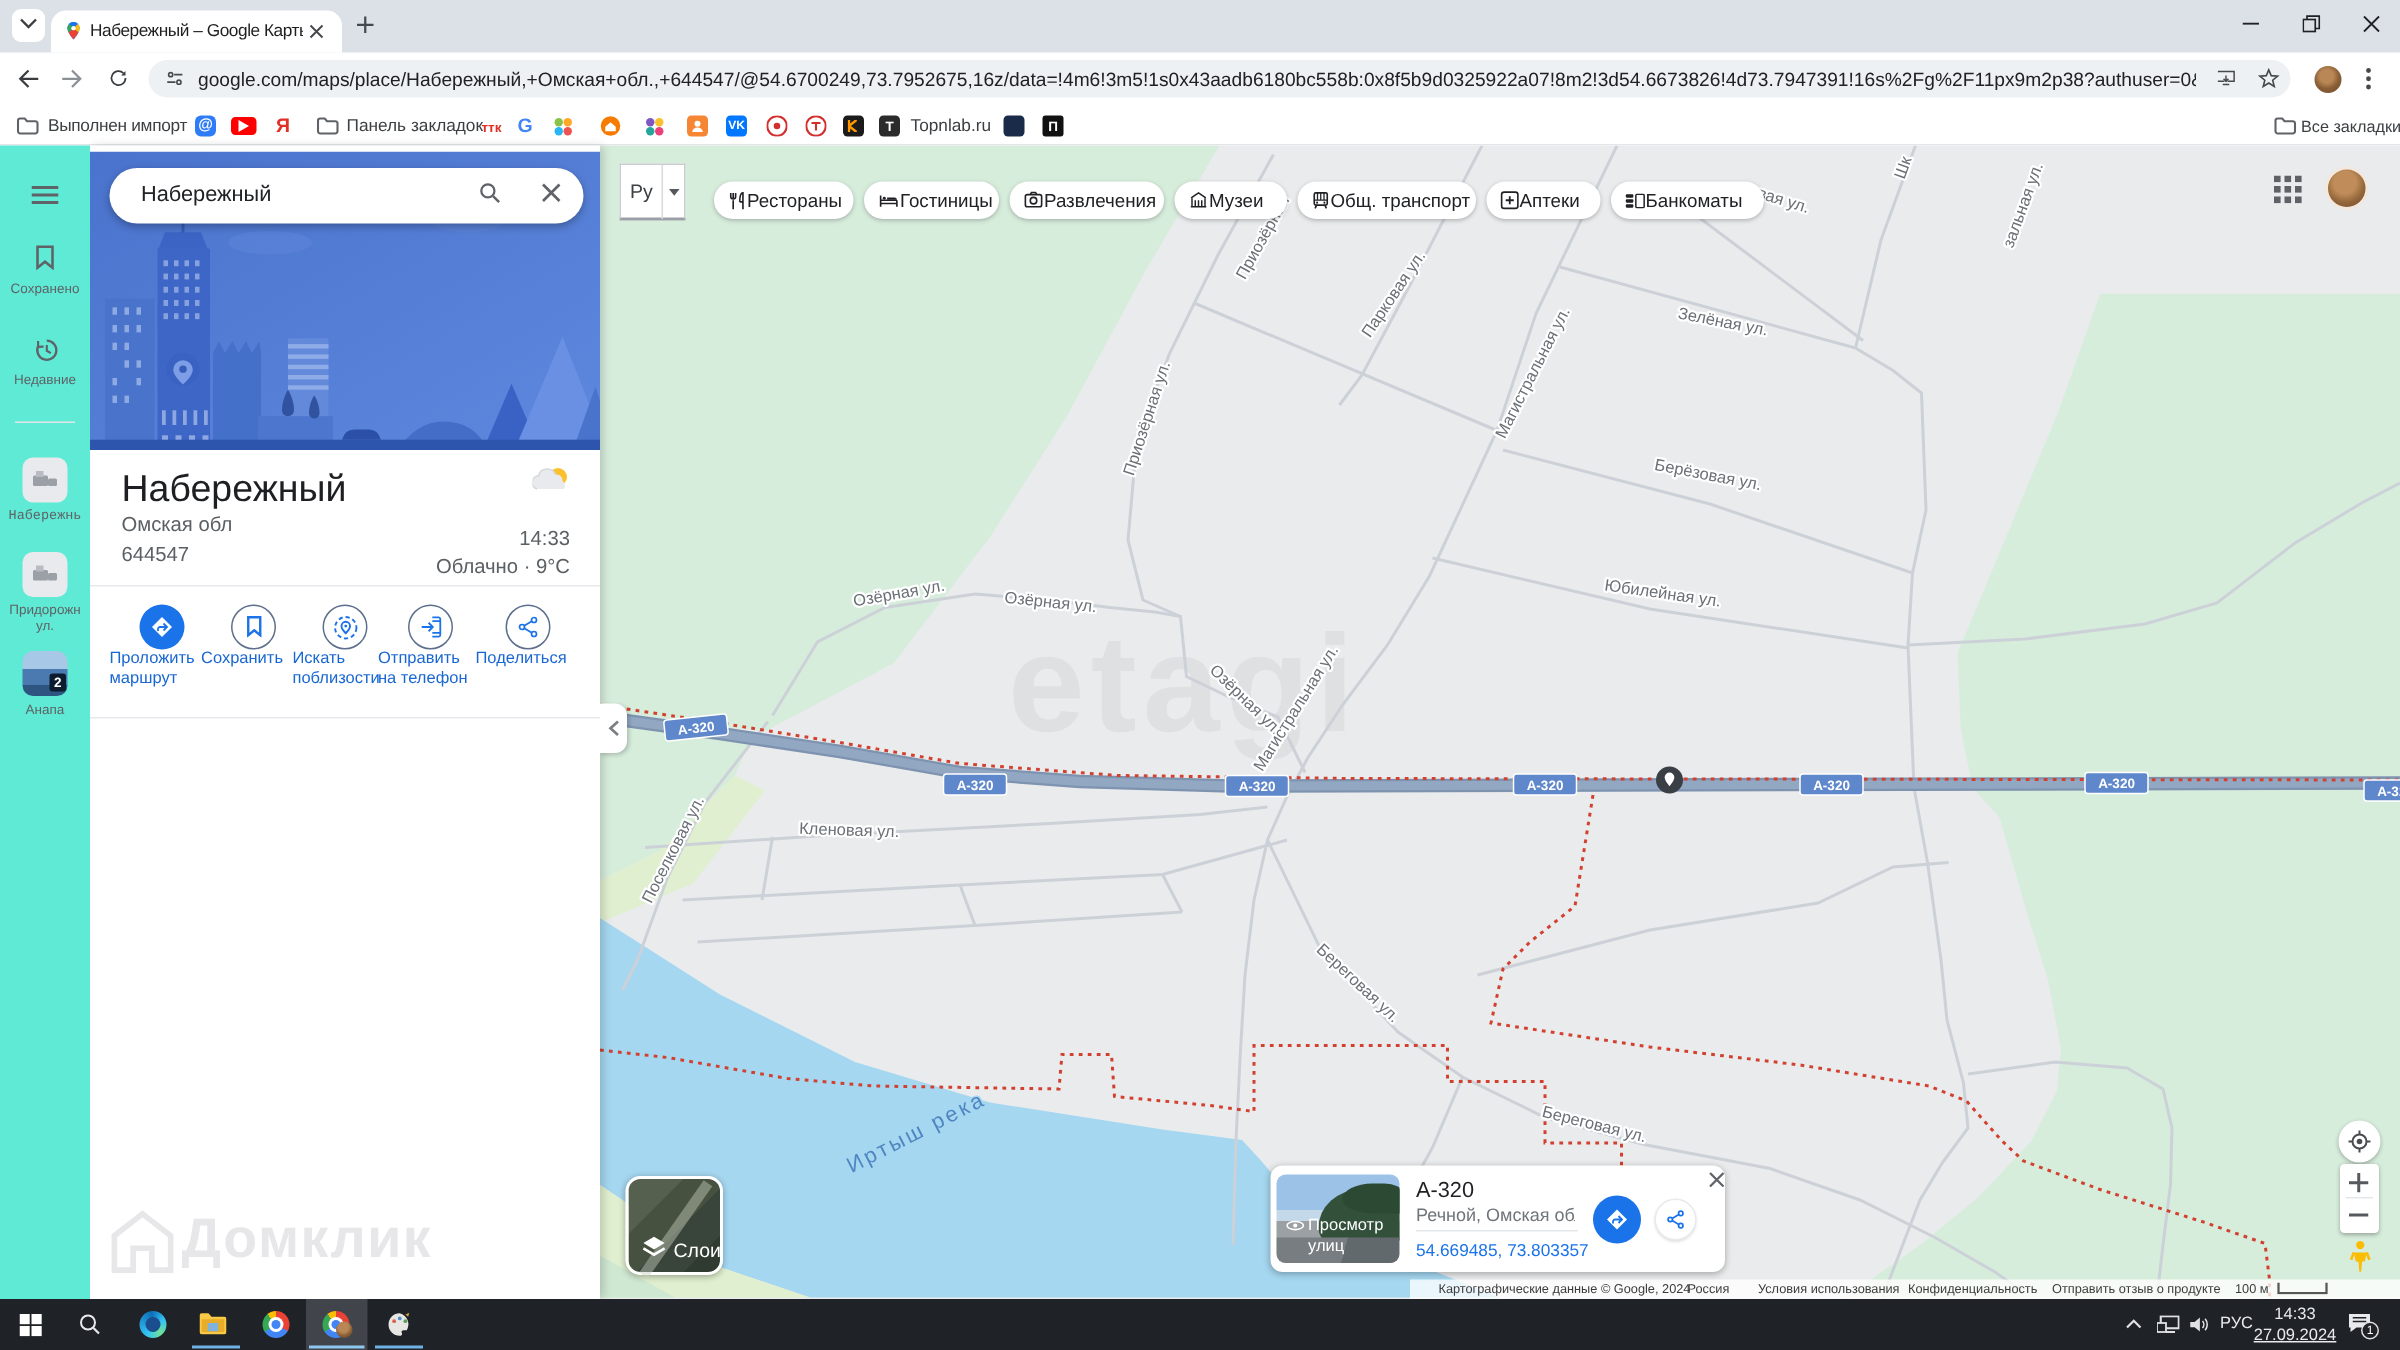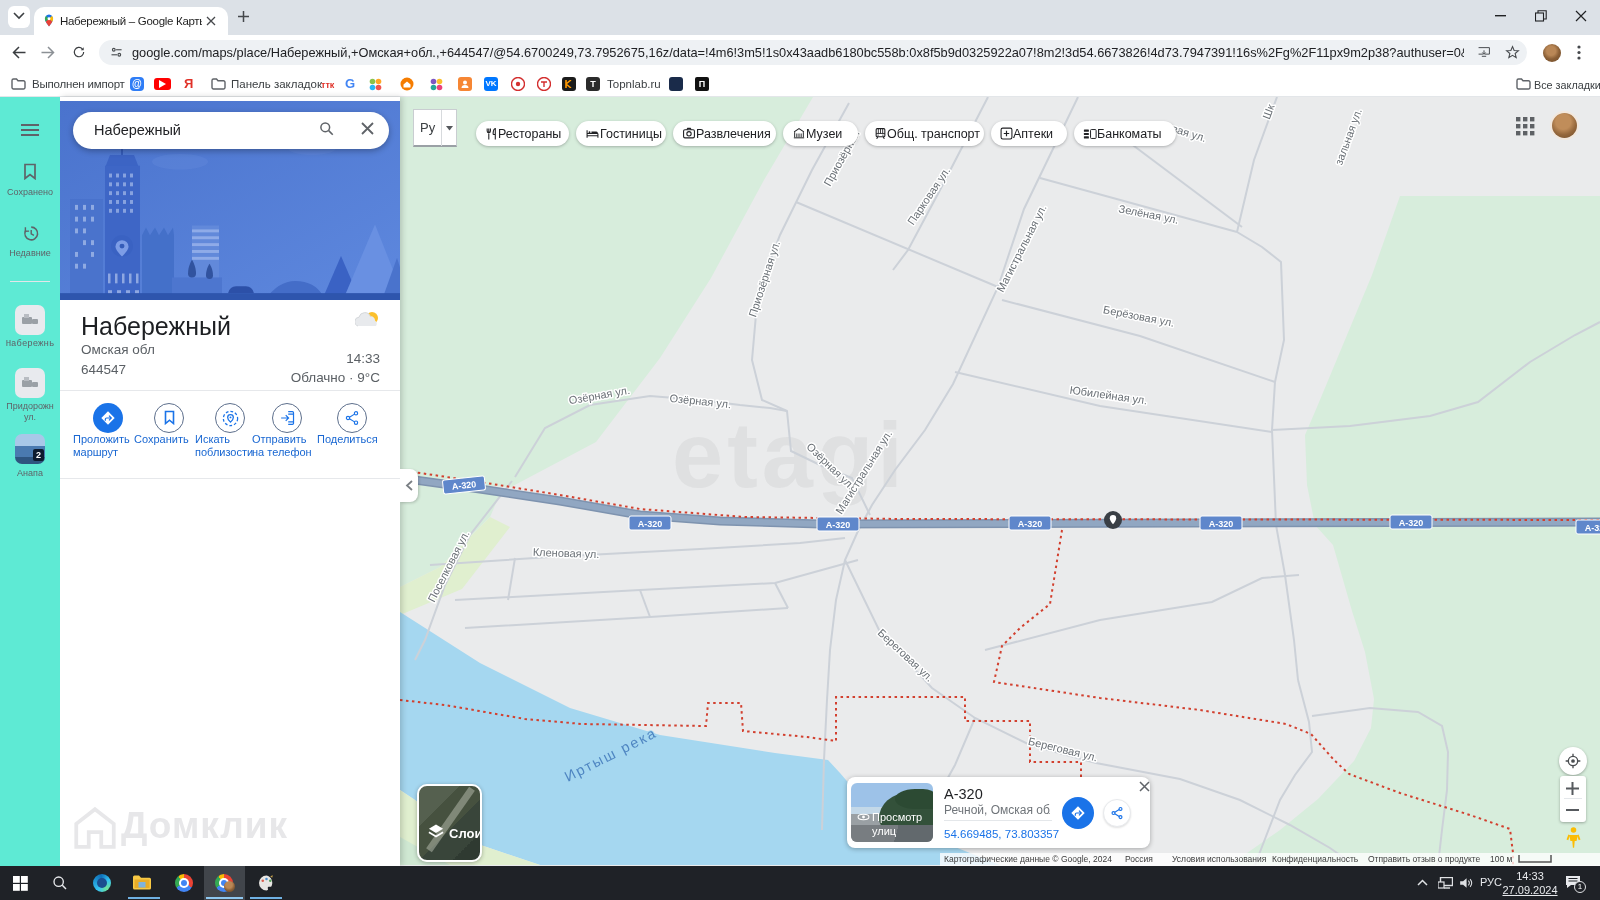--- a/index.html
+++ b/index.html
@@ -403,21 +403,21 @@
             <rect x="0" y="7" width="4.4" height="4.4"></rect>
             <rect x="7" y="7" width="4.4" height="4.4"></rect>
             <rect x="14" y="7" width="4.4" height="4.4"></rect>
             <rect x="0" y="14" width="4.4" height="4.4"></rect>
             <rect x="7" y="14" width="4.4" height="4.4"></rect>
             <rect x="14" y="14" width="4.4" height="4.4"></rect>
           </g>
         </svg>
       <div class="abs" style="left:1152px;top:16px;width:25px;height:25px;border-radius:50%;background:radial-gradient(circle at 45% 35%,#c08d5a 0 35%,#96683c 60%,#6e4a28 100%);z-index:20;box-shadow:0 0 0 2px #f3e8dd;"></div>
 
-      <div class="abs" style="left:17px;top:687px;width:65px;height:78px;border-radius:10px;background:linear-gradient(135deg,#55604f 0 30%,#46513f 30% 55%,#39453a 55% 80%,#2f3a31 80%);border:2px solid #fff;box-shadow:0 1px 4px rgba(0,0,0,.3);z-index:21;font-weight:bold;">
+      <div class="abs" style="left:17px;top:687px;width:65px;height:66px;border-radius:10px;background:linear-gradient(135deg,#55604f 0 30%,#46513f 30% 55%,#39453a 55% 80%,#2f3a31 80%);border:2px solid #fff;box-shadow:0 1px 4px rgba(0,0,0,.3);z-index:21;">
         <div class="abs" style="left:28px;top:-4px;width:7px;height:75px;background:rgba(200,205,190,.45);transform:rotate(35deg);"></div>
           <svg class="abs" style="left:8px;top:37px" width="18" height="17" viewBox="0 0 24 24">
             <path d="M12 2 L22 8 L12 14 L2 8 Z" fill="#fff"></path>
             <path d="M2 13 L12 19 L22 13" fill="none" stroke="#fff" stroke-width="2.4"></path>
           </svg>
         <div class="abs" style="left:30px;top:40px;color:#fff;font-size:13px;">Слои</div>
       </div>
 
       <div id="svcard">
         <div class="abs" style="left:4px;top:6px;width:82px;height:59px;border-radius:6px;overflow:hidden;background:linear-gradient(180deg,#9dc2e8 0 40%,#c3d8e8 40% 52%,#9aa0a4 52%);">
@@ -466,21 +466,21 @@
             <path d="M0 2 H13" stroke="#565a5e" stroke-width="2"></path>
           </svg>
       </div>
       <svg class="abs" style="left:1166px;top:730px;z-index:21" width="15" height="22" viewBox="0 0 24 36">
           <circle cx="12" cy="5" r="4.5" fill="#fbbc04"></circle>
           <path d="M5 13 h14 l-2 10 h-3 l-1 11 h-2 l-1-11 h-3z" fill="#fbbc04"></path>
           <path d="M5 13 l-3 8 M19 13 l3 8" stroke="#fbbc04" stroke-width="3"></path>
         </svg>
 
       <div id="attrib">
-        <span class="abs" style="left:4px;top:1px;">Картографические данные © Google, 2024</span>
+        <span class="abs" style="left:19px;top:1px;">Картографические данные © Google, 2024</span>
         <span class="abs" style="left:185px;top:1px;">Россия</span>
         <span class="abs" style="left:232px;top:1px;">Условия использования</span>
         <span class="abs" style="left:332px;top:1px;">Конфиденциальность</span>
         <span class="abs" style="left:428px;top:1px;">Отправить отзыв о продукте</span>
         <span class="abs" style="left:550px;top:1px;">100 м</span>
         <svg class="abs" style="left:578px;top:2px" width="34" height="8">
             <path d="M1 0 V7 H33 V0" fill="none" stroke="#555" stroke-width="1.5"></path>
           </svg>
       </div>
     </div>

